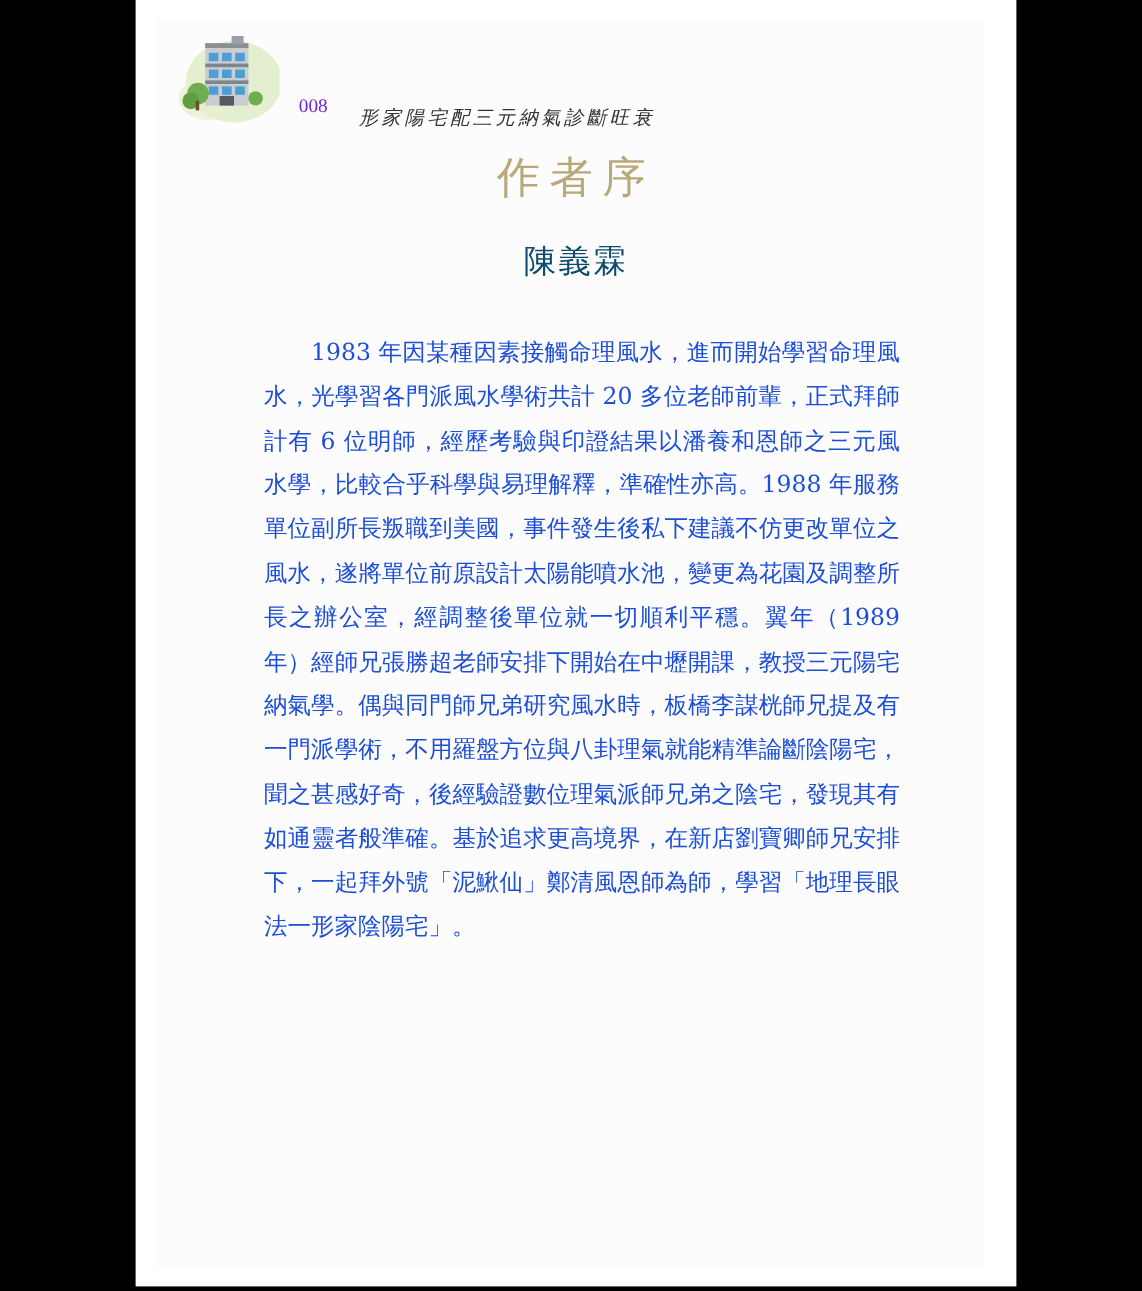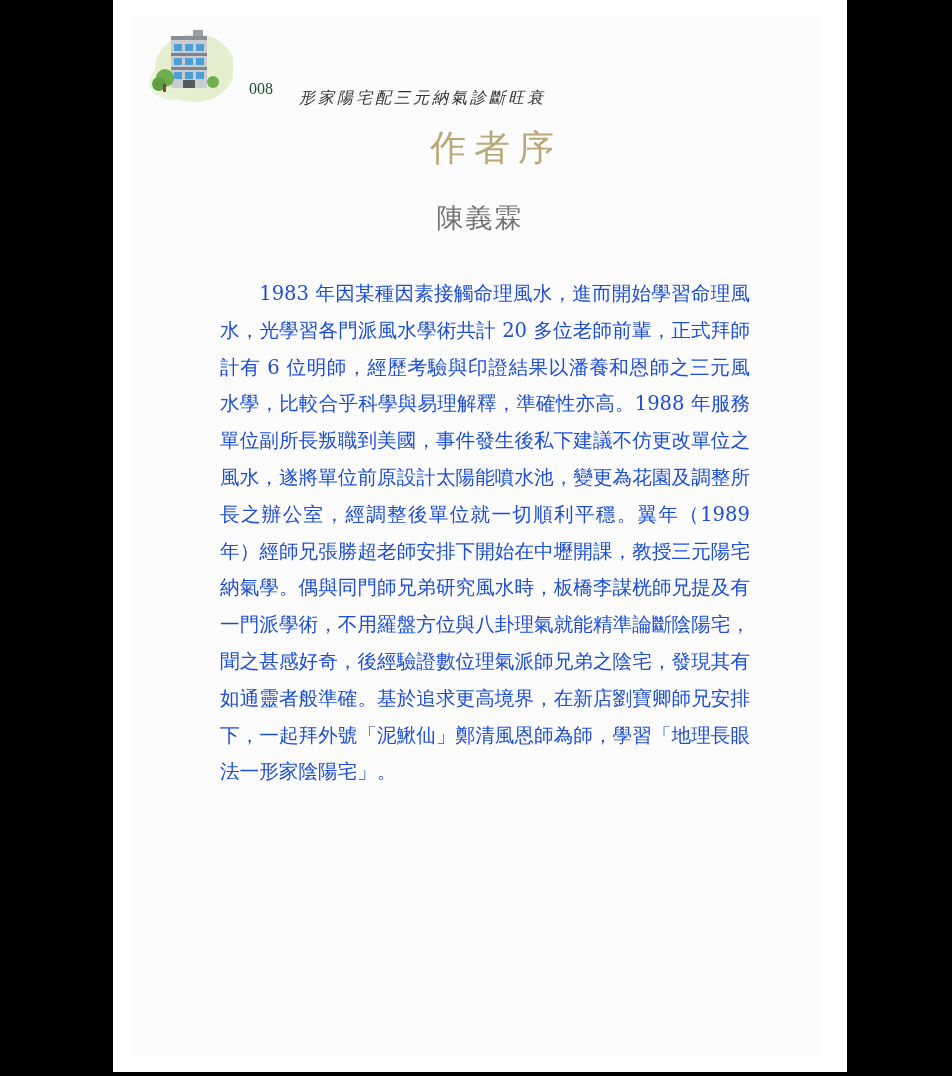--- a/index.html
+++ b/index.html
@@ -14,36 +14,35 @@
     .page-inner {
       position: absolute; left: 17px; top: 15px; width: 690px; height: 1042px;
       background: #fcfcfc;
     }
     .header { position: absolute; left: 30px; top: 20px; height: 90px; width: 420px; }
     .building {
       position: absolute; left: 0; top: 0; width: 90px; height: 88px;
     }
     .page-number {
       position: absolute; left: 106px; top: 60px;
-      font-family: "Liberation Serif", serif; font-size: 16px; color: #14532d;
+      font-family: "Liberation Serif", serif; font-size: 16px; color: #6d28d9;
     }
     .book-title {
       position: absolute; left: 156px; top: 68px;
       font-family: "DejaVu Serif", serif; font-size: 16px; color: #333; letter-spacing: 3px;
       font-style: italic;
     }
     .chapter-title {
       position: absolute; left: 0; width: 734px; top: 124px; text-align: center;
       font-size: 36px; color: #b9a878; letter-spacing: 8px;
       font-family: "DejaVu Serif", serif;
-      margin-left: 16px;
     }
     .author-name {
       position: absolute; left: 0; width: 734px; top: 200px; text-align: center;
-      font-size: 27px; color: #737373; letter-spacing: 2px;
+      font-size: 27px; color: #0c4a6e; letter-spacing: 2px;
       font-family: "DejaVu Sans", sans-serif;
     }
     .body {
       position: absolute; left: 107px; top: 276px; width: 530px;
       font-family: "DejaVu Serif", serif; font-size: 19.6px; line-height: 36.8px; color: #1d4ed8;
       text-align: justify;
     }
     .para { margin: 0 0 0 0; text-indent: 2em; }
   </style>
 </head>

